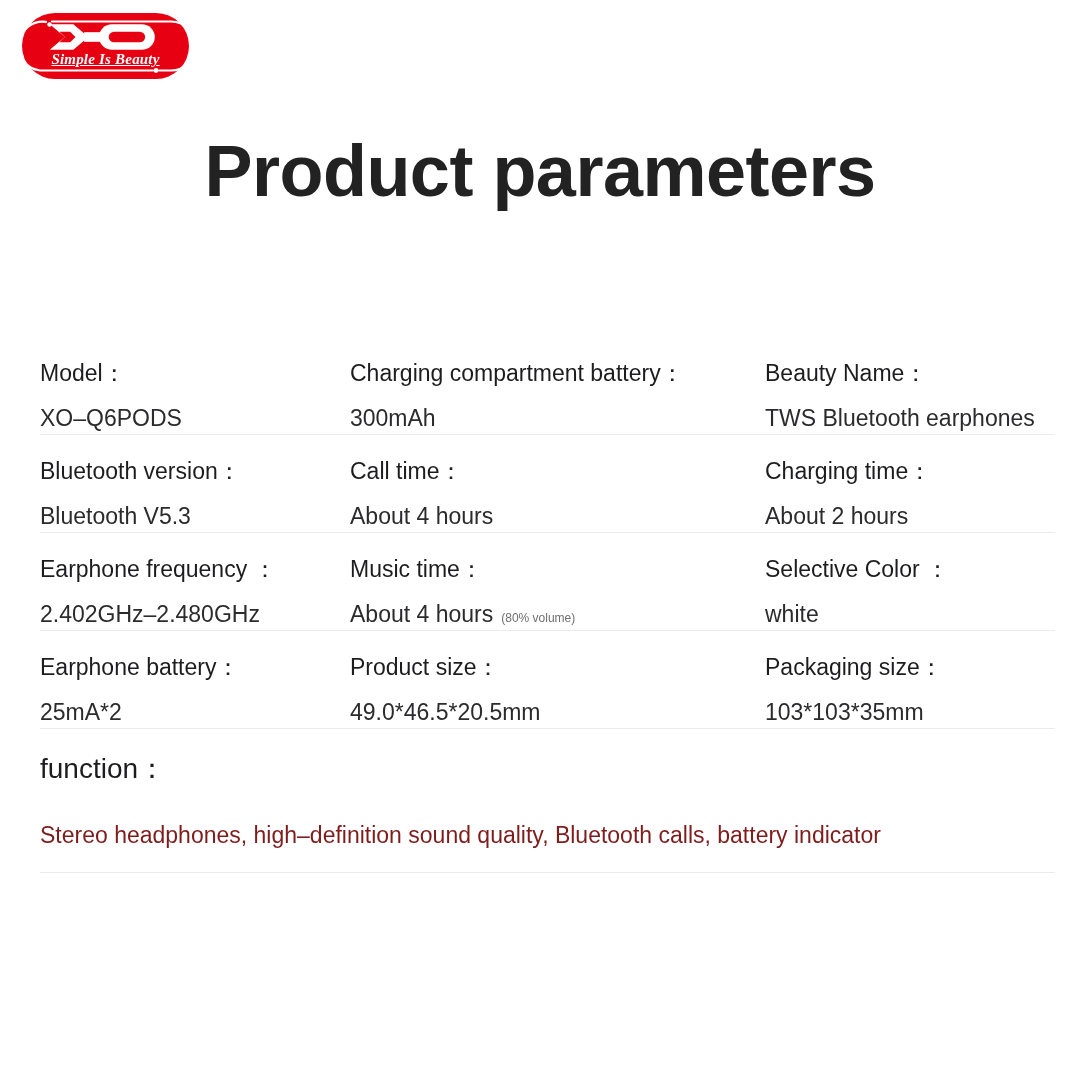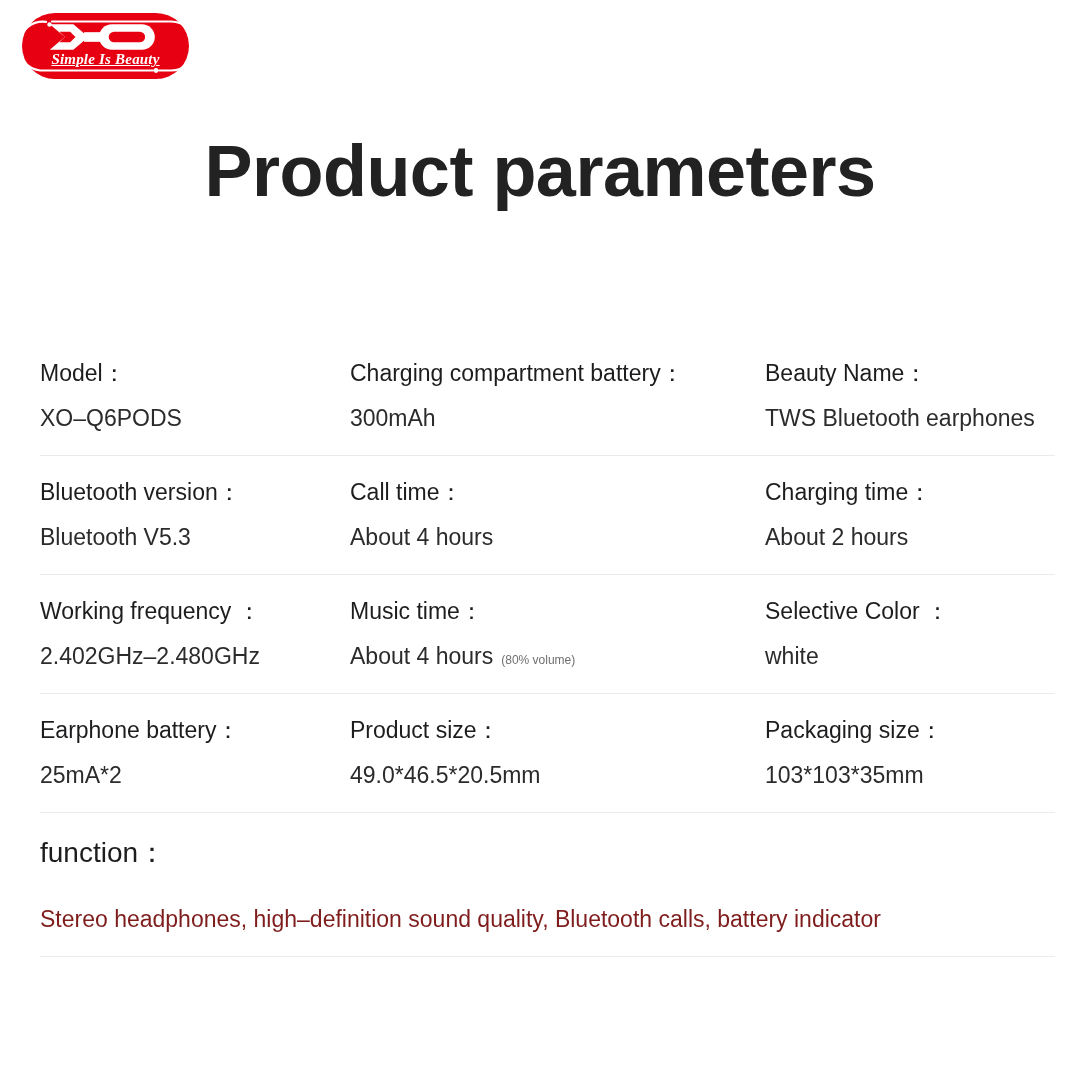--- a/index.html
+++ b/index.html
@@ -77,21 +77,20 @@
   .spec-table {
     position: absolute;
     left: 40px;
     top: 358px;
     width: 1015px;
   }
   .spec-row {
     position: relative;
     display: flex;
     border-bottom: 1px solid #e8ecec;
-    padding-bottom: 21px;
     margin-bottom: 0;
   }
   .spec-row + .spec-row {
     padding-top: 21px;
   }
   .spec-cell {
     box-sizing: border-box;
   }
   .col-1 { width: 310px; }
   .col-2 { width: 415px; }
@@ -192,21 +191,21 @@
       <div class="spec-value">About 4 hours</div>
     </div>
     <div class="spec-cell col-3">
       <div class="spec-label">Charging time：</div>
       <div class="spec-value">About 2 hours</div>
     </div>
   </div>
 
   <div class="spec-row">
     <div class="spec-cell col-1">
-      <div class="spec-label">Working frequency ：</div>
+      <div class="spec-label">Earphone frequency ：</div>
       <div class="spec-value">2.402GHz–2.480GHz</div>
     </div>
     <div class="spec-cell col-2">
       <div class="spec-label">Music time：</div>
       <div class="spec-value"><span>About 4 hours</span><span class="spec-note">(80% volume)</span></div>
     </div>
     <div class="spec-cell col-3">
       <div class="spec-label">Selective Color ：</div>
       <div class="spec-value">white</div>
     </div>

